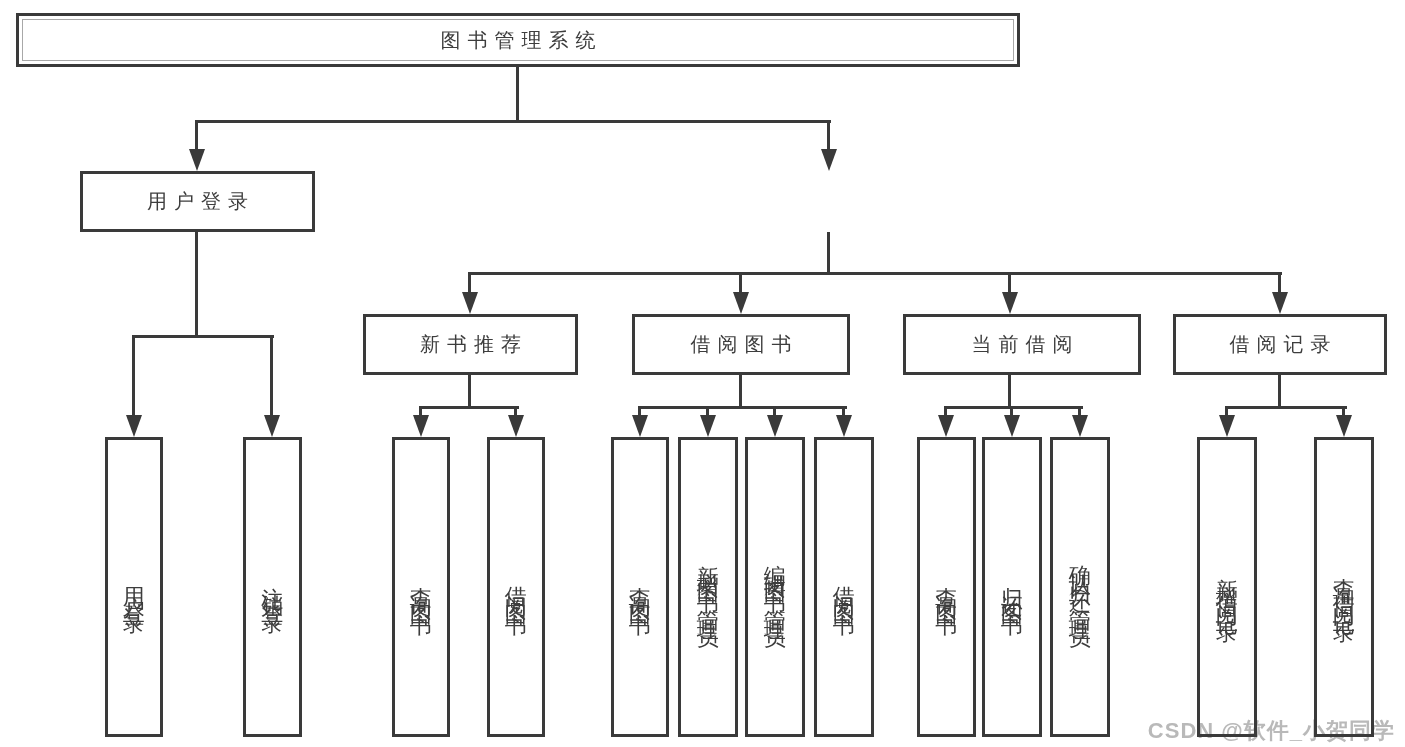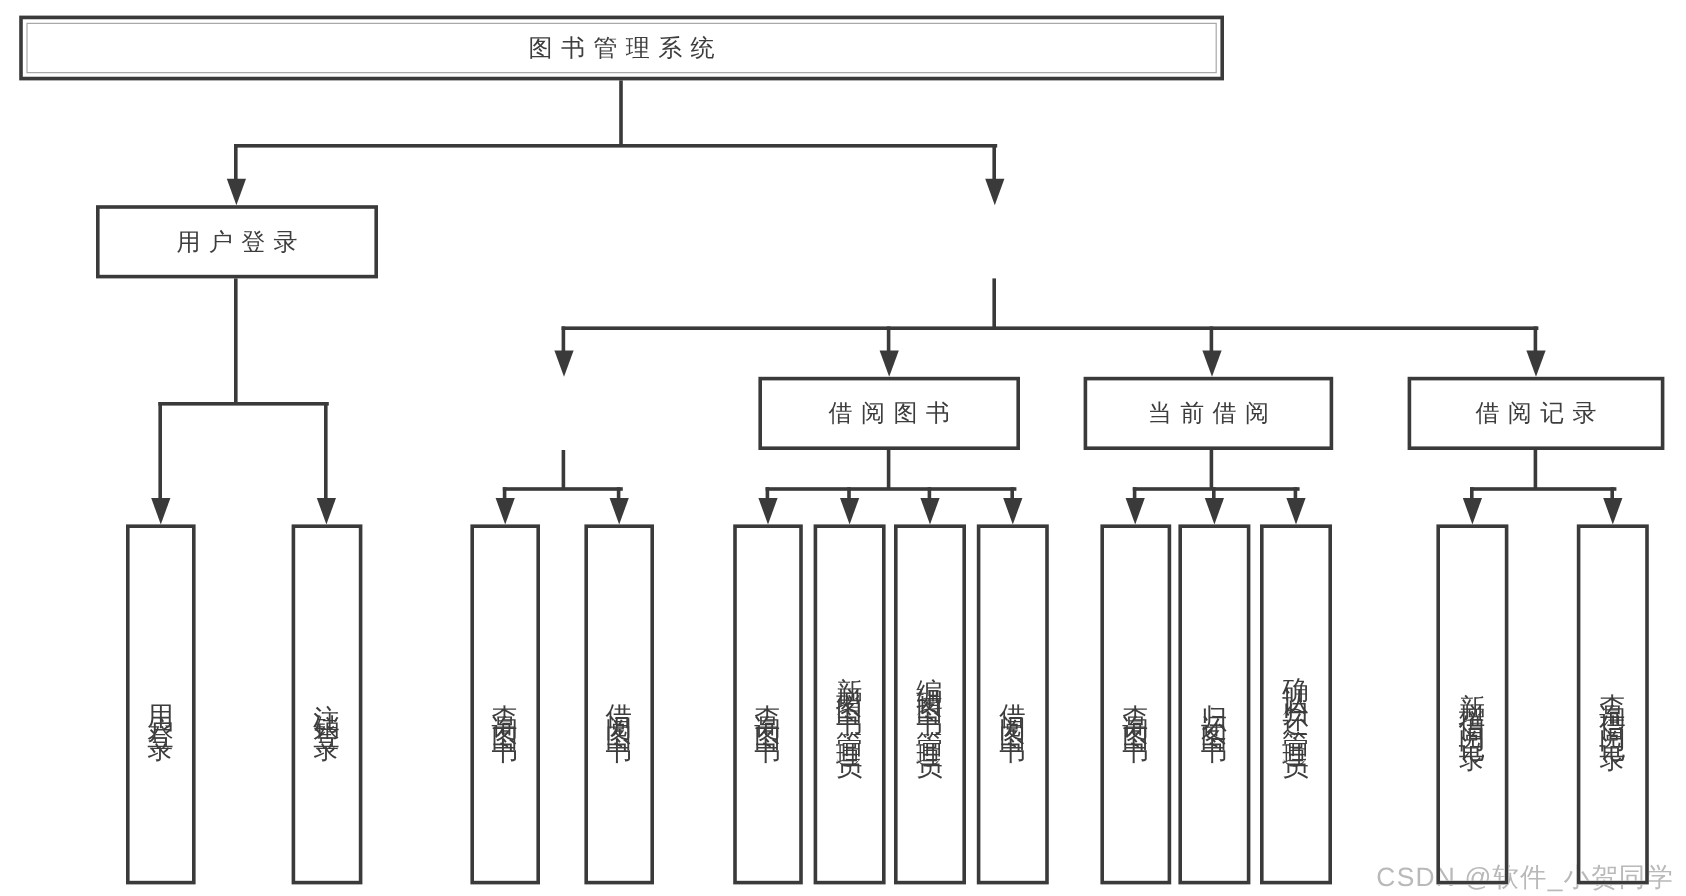--- a/index.html
+++ b/index.html
@@ -22,21 +22,21 @@
   .vline{position:absolute;width:3px;background:var(--line,#3a3a3a);}
   .hline{position:absolute;height:3px;background:var(--line,#3a3a3a);}
   .arrow{
     position:absolute;width:0;height:0;
     border-left:8px solid transparent;border-right:8px solid transparent;
     border-top:22px solid var(--line,#3a3a3a);
   }
   .watermark{
     position:absolute;top:716px;right:10px;z-index:10;
     font-size:22px;letter-spacing:1px;color:var(--watermark,#b9b9b9);
-    mix-blend-mode:darken;white-space:nowrap;
+    mix-blend-mode:darken;white-space:nowrap;font-weight:bold;
   }
 </style>
 </head>
 <body>
 
 <div class="stage">
 
   <div class="b title" style="left:16px;top:13px;width:1004px;height:54px">
     <span class="hl">图书管理系统</span>
   </div>
@@ -63,24 +63,27 @@
   <div class="hline" style="left:468px;top:272px;width:814px"></div>
   <div class="vline" style="left:468px;top:272px;height:26px"></div>
   <div class="arrow" style="left:462px;top:292px"></div>
   <div class="vline" style="left:739px;top:272px;height:26px"></div>
   <div class="arrow" style="left:733px;top:292px"></div>
   <div class="vline" style="left:1008px;top:272px;height:26px"></div>
   <div class="arrow" style="left:1002px;top:292px"></div>
   <div class="vline" style="left:1278px;top:272px;height:26px"></div>
   <div class="arrow" style="left:1272px;top:292px"></div>
 
+  <div class="b" style="left:363px;top:314px;width:215px;height:61px">
+    <span class="hl">新书推荐</span>
+  </div>
   <div class="b" style="left:632px;top:314px;width:218px;height:61px">
     <span class="hl">借阅图书</span>
   </div>
-  <div class="b" style="left:903px;top:314px;width:208px;height:61px">
+  <div class="b" style="left:903px;top:314px;width:238px;height:61px">
     <span class="hl">当前借阅</span>
   </div>
   <div class="b" style="left:1173px;top:314px;width:214px;height:61px">
     <span class="hl">借阅记录</span>
   </div>
 
   <div class="vline" style="left:468px;top:375px;height:33px"></div>
   <div class="hline" style="left:419px;top:406px;width:100px"></div>
   <div class="vline" style="left:419px;top:406px;height:16px"></div>
   <div class="arrow" style="left:413px;top:415px"></div>

